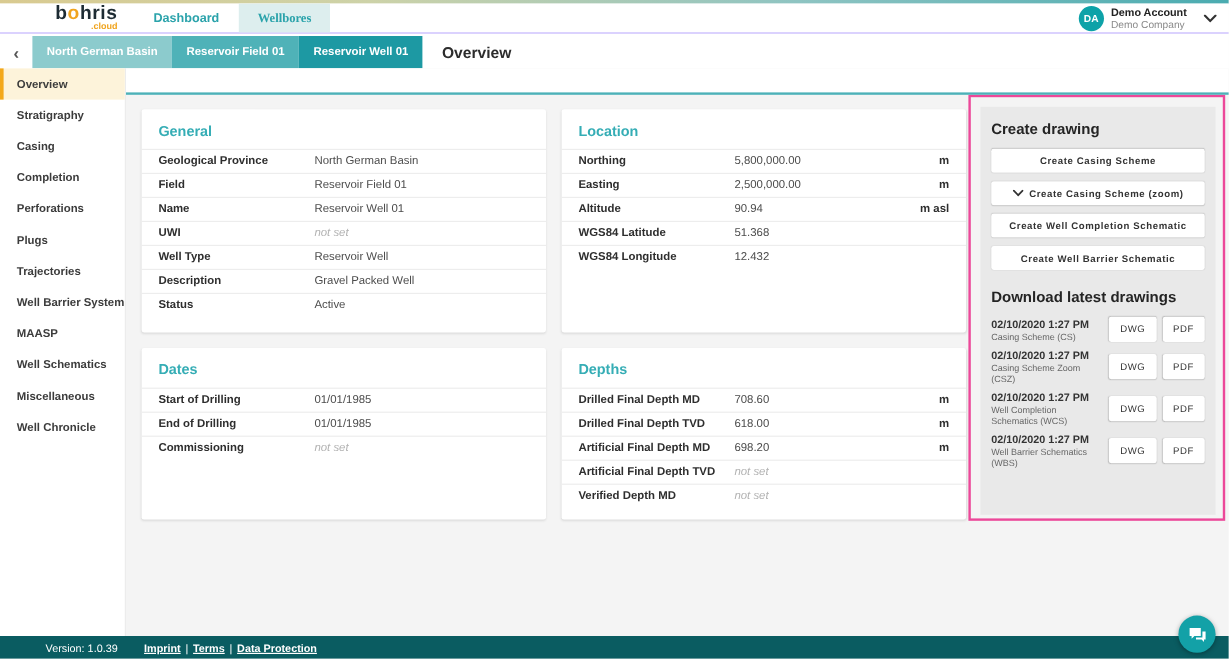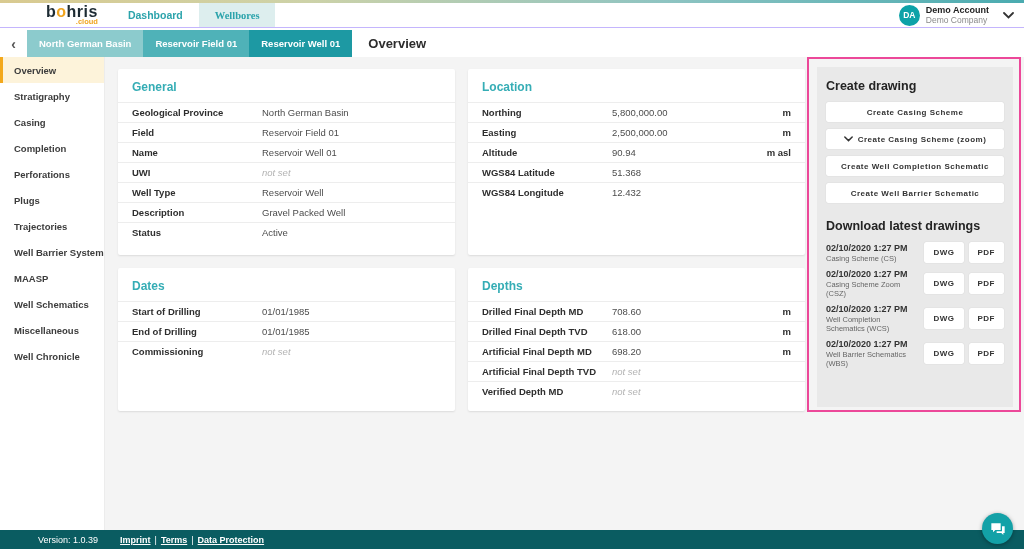--- a/index.html
+++ b/index.html
@@ -27,21 +27,21 @@
   
   .crumbbar { height:29px; background:#fff; display:flex; align-items:flex-end; }
   .back-btn { width:27px; height:27px; display:flex; align-items:center; justify-content:center; font-size:14px; font-weight:700; color:#555; cursor:pointer; background:none; border:none; font-family:inherit; }
   .crumb-tab { height:27px; display:flex; align-items:center; justify-content:center; padding:0 12px; color:#fff; font-size:9.5px; font-weight:700; cursor:pointer; }
   .page-title { margin-left:16px; font-size:13px; font-weight:700; color:#2c2c2c; height:27px; display:flex; align-items:center; }
   
   .bodyrow { display:flex; height:473px; }
   .sidebar { width:105px; background:#fff; border-right:1px solid #ececec; flex-shrink:0; }
   .side-item { height:26px; display:flex; align-items:center; padding-left:11px; font-size:9.5px; font-weight:600; color:#3c3c3c; cursor:pointer; border-left:3px solid transparent; }
   .side-item.active { background:#fdf3da; border-left-color:#f3a81b; }
-  .main { flex:1; background:#f4f4f4; display:flex; flex-direction:row; position:relative; }
+  .main { flex:1; background:#f4f4f4; display:flex; flex-direction:column; position:relative; }
   .toolbar { height:22px; background:#fff; border-bottom:2px solid #4db1b8; flex-shrink:0; }
   .content { flex:1; padding:0 0 0 13px; display:flex; gap:2px; overflow:hidden; }
   .cards-grid { margin-top:12px; display:grid; grid-template-columns:337px 337px; grid-template-rows:186px 143px; gap:13px; }
   .card { background:#fff; border-radius:2px; box-shadow:0 1px 2px rgba(0,0,0,.10); overflow:hidden; }
   .card-title { color:#35adb5; font-size:12px; font-weight:700; padding:11px 14px 8px; }
   .card-row { display:flex; align-items:center; padding:4px 14px; border-top:1px solid #ededed; font-size:9.5px; line-height:11px; }
   .row-label { width:130px; flex-shrink:0; font-weight:700; color:#2e2e2e; }
   .row-value { flex:1; color:#4c4c4c; }
   .row-value.empty { font-style:italic; color:#b3b3b3; }
   .row-unit { font-weight:700; color:#2e2e2e; }
@@ -51,21 +51,21 @@
   .panel-title { font-size:12.5px; font-weight:700; color:#242424; margin:2px 0 9px; }
   .create-btn { display:flex; width:100%; height:20px; background:#fff; border:none; border-radius:2px; align-items:center; justify-content:center; gap:5px; font-size:8px; font-weight:700; letter-spacing:.5px; color:#333; margin-bottom:7px; cursor:pointer; font-family:inherit; box-shadow:0 0 1px rgba(0,0,0,.2); }
   .btn-chev { display:none; align-items:center; }
   .create-btn.haschev .btn-chev { display:inline-flex; }
   .dl-title { margin-top:16px; }
   .dl-row { display:flex; align-items:center; margin-bottom:6px; }
   .dl-meta { flex:1; padding-right:4px; }
   .dl-time { font-size:9px; font-weight:600; color:#333; line-height:11px; }
   .dl-name { font-size:7.5px; color:#666; line-height:9px; }
   .dl-btns { display:flex; }
-  .dl-btn { background:#fff; border:none; border-radius:2px; height:21px; font-size:8px; font-weight:700; letter-spacing:.5px; color:#333; padding:0 9px; margin-left:5px; cursor:pointer; font-family:inherit; box-shadow:0 0 1px rgba(0,0,0,.2); }
+  .dl-btn { background:#fff; border:none; border-radius:2px; height:21px; font-size:8px; font-weight:400; letter-spacing:.5px; color:#333; padding:0 9px; margin-left:5px; cursor:pointer; font-family:inherit; box-shadow:0 0 1px rgba(0,0,0,.2); }
   
   .footer { position:absolute; left:0; bottom:0; width:1024px; height:19px; background:#0a5c61; display:flex; align-items:center; color:#fff; font-size:9px; padding-left:38px; z-index:4; }
   .footer-links { margin-left:22px; }
   .flink { text-decoration:underline; font-weight:600; cursor:pointer; }
   .fsep { margin:0 4px; }
   
   .fab { position:absolute; right:11px; bottom:5px; width:31px; height:31px; border-radius:50%; background:#13a1a7; box-shadow:0 1px 4px rgba(0,0,0,.35); display:flex; align-items:center; justify-content:center; cursor:pointer; z-index:5; border:none; }
 </style>
 </head>
 <body>

